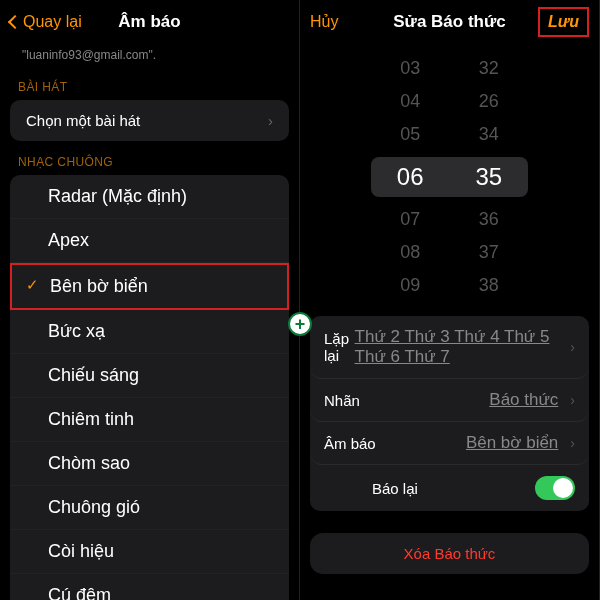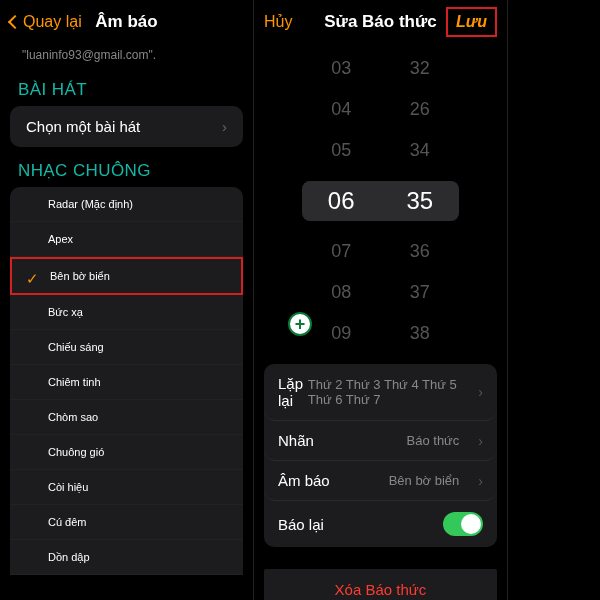--- a/index.html
+++ b/index.html
@@ -1,48 +1,48 @@
 <!DOCTYPE html>
 <html><head>
 <meta charset="utf-8">
 <style>
   * { margin: 0; padding: 0; box-sizing: border-box; font-family: -apple-system, BlinkMacSystemFont, "Segoe UI", sans-serif; }
   body { background: #000; width: 600px; height: 600px; position: relative; }
-  .container { display: flex; width: 508px; height: 600px; }
+  .container { display: flex; width: 600px; height: 600px; }
   .screen { width: 300px; height: 600px; background: #000; color: #fff; overflow: hidden; position: relative; border-right: 1px solid #222; }
   .screen:last-child { border-right: none; }
   .header { display: flex; align-items: center; height: 44px; padding: 0 10px; }
   .back-btn { color: #ff9500; font-size: 16px; display: flex; align-items: center; gap: 3px; cursor: pointer; }
   .title { position: absolute; left: 50%; transform: translateX(-50%); font-size: 17px; font-weight: 600; color: #fff; }
   .cancel-btn { color: #ff9500; font-size: 16px; cursor: pointer; }
   .save-btn { color: #ff9500; font-size: 16px; font-weight: 600; cursor: pointer; margin-left: auto; border: 2px solid #d42020; padding: 4px 8px; font-style: italic; }
   .sub-text { color: #888; font-size: 12px; padding: 4px 22px; }
-  .section-header { color: #14b8a6; font-size: 17px; text-transform: uppercase; padding: 14px 18px 6px; letter-spacing: 0.4px; }
+  .section-header { color: #a16207; font-size: 12px; text-transform: uppercase; padding: 14px 18px 6px; letter-spacing: 0.4px; }
   .row { background: #1c1c1e; padding: 12px 16px; font-size: 15px; display: flex; align-items: center; border-radius: 0; margin: 0 10px; cursor: pointer; }
   .row.single { border-radius: 10px; text-align: right; }
   .chevron { color: #666; margin-left: auto; font-size: 15px; }
-  .ringtone-list .item { padding: 11px 16px 11px 38px; font-size: 11px; border-bottom: 0.5px solid #222; margin: 0 10px; background: #1c1c1e; position: relative; cursor: pointer; }
+  .ringtone-list .item { padding: 11px 16px 11px 38px; font-size: 18px; border-bottom: 0.5px solid #222; margin: 0 10px; background: #1c1c1e; position: relative; cursor: pointer; }
   .ringtone-list .item:first-child { border-top-left-radius: 10px; border-top-right-radius: 10px; }
   .ringtone-list .item.selected::before { content: "✓"; position: absolute; left: 14px; color: #ff9500; font-size: 15px; }
   .ringtone-list .item.highlighted { border: 2px solid #d42020; }
   .picker { display: flex; justify-content: center; align-items: center; padding: 14px 0 20px; }
-  .picker-col { display: flex; flex-direction: column; align-items: center; color: #3a3a3c; font-size: 18px; gap: 20px; }
+  .picker-col { display: flex; flex-direction: column; align-items: center; color: #3a3a3c; font-size: 18px; gap: 12px; }
   .picker-col .selected-val { color: #fff; font-size: 24px; padding: 6px 26px; background: #2c2c2e; }
   .picker-col.hours .selected-val { border-top-left-radius: 8px; border-bottom-left-radius: 8px; }
   .picker-col.minutes .selected-val { border-top-right-radius: 8px; border-bottom-right-radius: 8px; }
   .picker-col .dim { color: #555; }
   .options { background: #1c1c1e; margin: 0 10px; border-radius: 10px; overflow: hidden; }
   .option-row { padding: 11px 14px; display: flex; align-items: center; font-size: 15px; border-bottom: 0.5px solid #2a2a2a; cursor: pointer; border-radius: 12px; }
-  .option-row:last-child { border-bottom: none; }
+  .option-row:last-child { border-bottom: none; margin-left: 48px; }
   .option-label { color: #fff; }
-  .option-value { color: #888; margin-left: auto; margin-right: 19px; font-size: 13px; }
+  .option-value { color: #888; margin-left: auto; margin-right: 12px; font-size: 17px; text-decoration: underline; }
   .option-chev { color: #555; font-size: 14px; }
   .toggle { width: 40px; height: 24px; background: #34c759; border-radius: 12px; margin-left: auto; position: relative; }
   .toggle::after { content: ""; position: absolute; right: 2px; top: 2px; width: 20px; height: 20px; background: #fff; border-radius: 50%; }
-  .delete-btn { background: #1c1c1e; color: #ff3b30; text-align: center; padding: 12px; margin: 22px 10px 0; border-radius: 2px; font-size: 15px; cursor: pointer; }
+  .delete-btn { background: #1c1c1e; color: #ff3b30; text-align: center; padding: 12px; margin: 22px 10px 0; border-radius: 13px; font-size: 15px; cursor: pointer; }
   .plus-badge { position: absolute; left: 50%; top: 324px; transform: translate(-50%,-50%); width: 24px; height: 24px; background: #fff; color: #0a7a3a; border-radius: 50%; display: flex; align-items: center; justify-content: center; font-size: 18px; font-weight: bold; border: 2px solid #0a7a3a; z-index: 50; }
   .chev-left::before { content: ""; display: inline-block; width: 8px; height: 8px; border-left: 2px solid #ff9500; border-bottom: 2px solid #ff9500; transform: rotate(45deg); }
 </style>
 </head>
 <body>
 
 <div class="container">
 
   <div class="screen">
     <div class="header">

